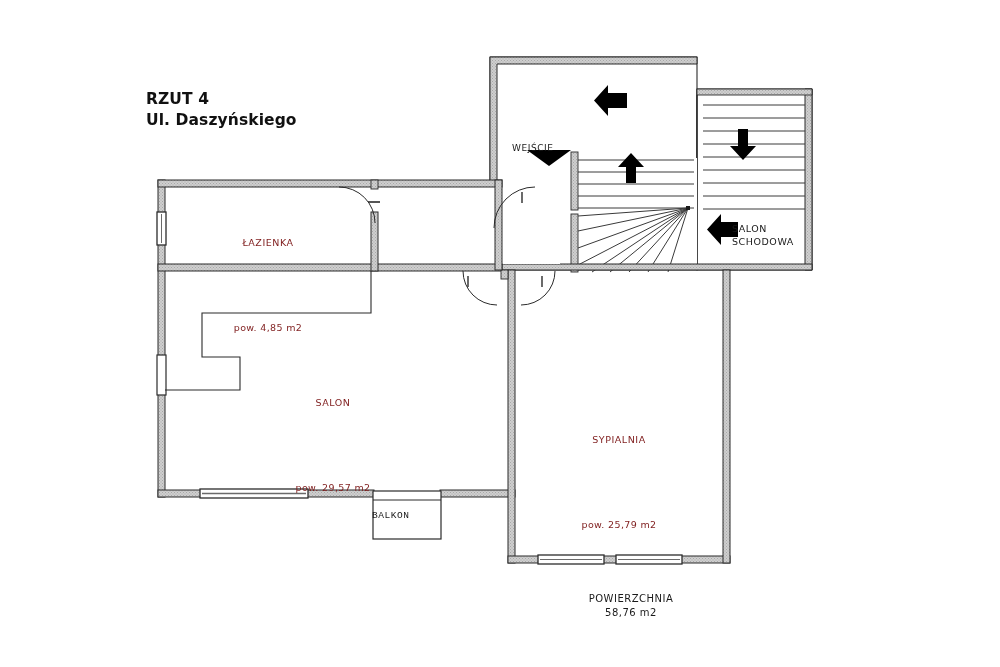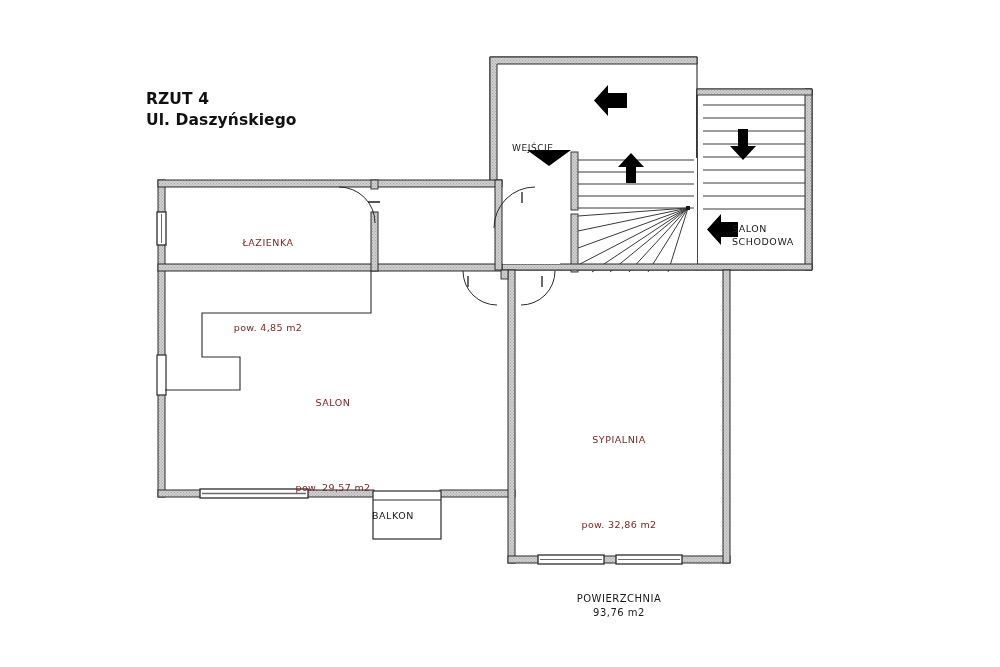--- a/index.html
+++ b/index.html
@@ -64,21 +64,21 @@
     position: absolute;
     text-align: left;
     color: #1a1a1a;
     font-size: 9.5px;
     letter-spacing: 0.55px;
     white-space: pre;
     line-height: 13px;
   }
   .summary-block {
     position: absolute;
-    left: 499px;
+    left: 511px;
     top: 592px;
     width: 240px;
     text-align: center;
     color: #1a1a1a;
     font-size: 10px;
     letter-spacing: 0.5px;
     line-height: 14px;
   }
   .summary-block span { display: block; white-space: pre; }
 </style>
@@ -262,27 +262,27 @@
 
 
 
   <div class="room-label" style="left:268px; top:370px; width:130px;">
     <span class="rl-name">SALON</span>
     <span class="rl-area">pow. 29,57 m2</span>
   </div>
 
   <div class="room-label" style="left:549px; top:407px; width:140px;">
     <span class="rl-name">SYPIALNIA</span>
-    <span class="rl-area">pow. 32,86 m2</span>
-  </div>
-
-  <div class="plain-label" style="left:372px; top:509px; width:64px;">BALKON</div>
+    <span class="rl-area">pow. 25,79 m2</span>
+  </div>
+
+  <div class="plain-label" style="left:372px; top:509px; width:64px;font-family:Liberation Mono, monospace;">BALKON</div>
 
   <div class="plain-label" style="left:512px; top:142px; width:76px; font-size:9px;">WEJŚCIE</div>
 
   <div class="plain-label" style="left:732px; top:222px; width:86px;"><span>SALON</span><br><span>SCHODOWA</span></div>
 
   <div class="summary-block">
     <span>POWIERZCHNIA</span>
-    <span>93,76 m2</span>
+    <span>58,76 m2</span>
   </div>
 
 </div>
 
 </body></html>

